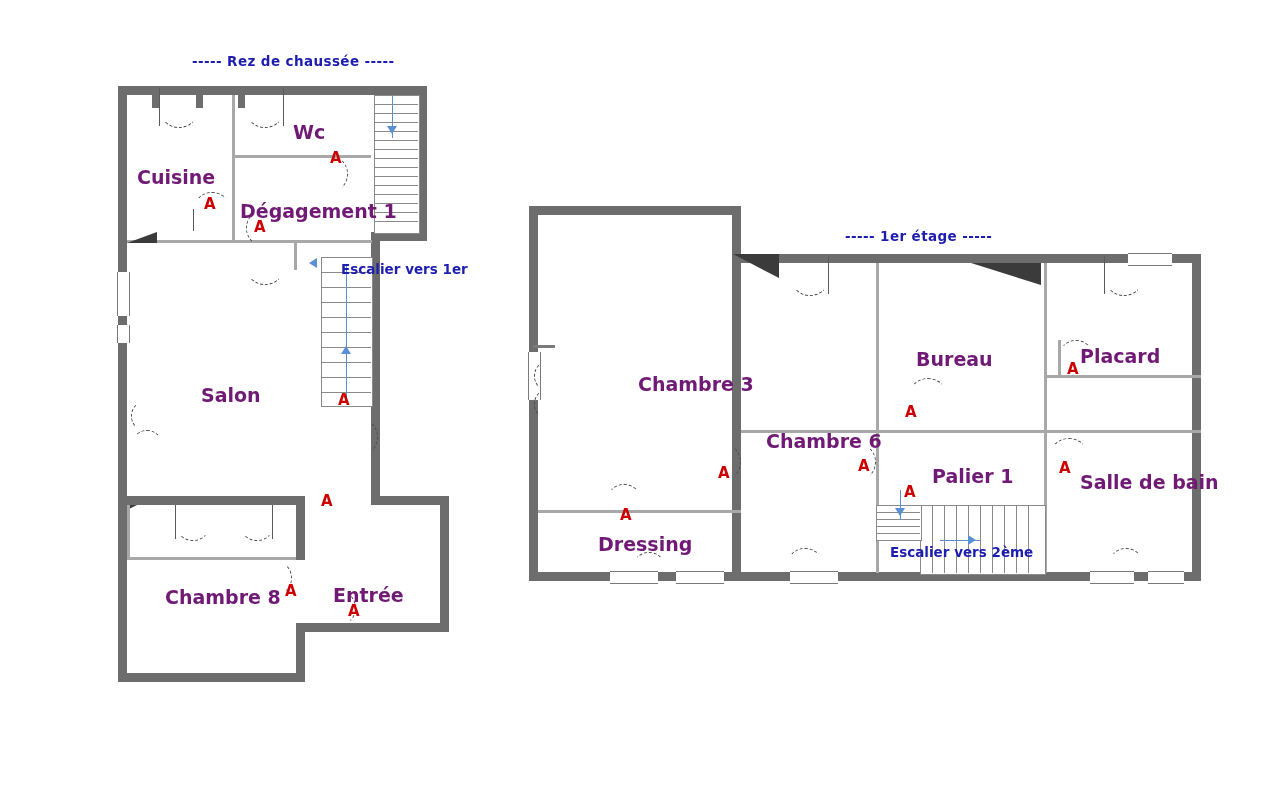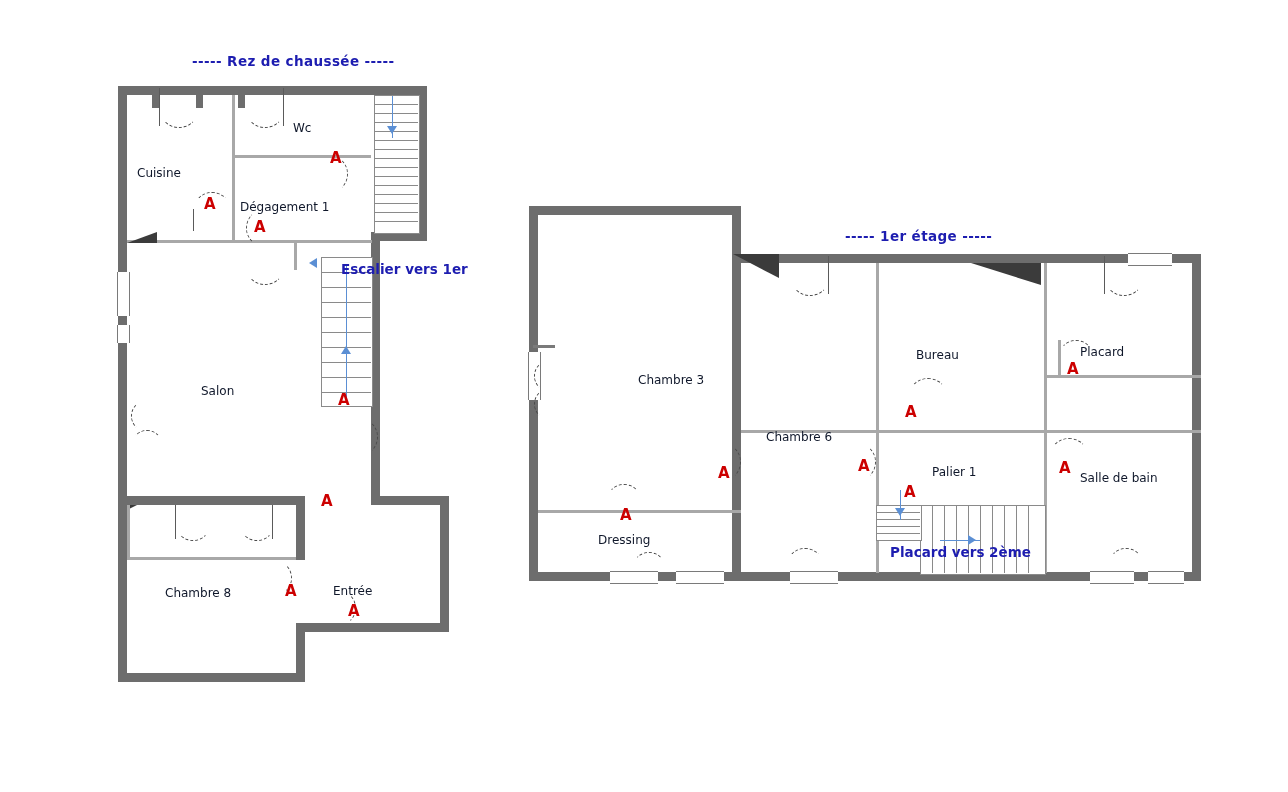--- a/index.html
+++ b/index.html
@@ -37,23 +37,23 @@
     background: #a8a8a8;
   }
   .dark-corner {
     position: absolute;
     background: #3b3b3b;
   }
 
   
   .room-label {
     position: absolute;
-    color: #0f172a;
-    font-weight: normal;
-    font-size: 12px;
+    color: #701a75;
+    font-weight: bold;
+    font-size: 19px;
     white-space: nowrap;
     font-family: "DejaVu Sans", "Liberation Sans", sans-serif;
   }
   .floor-title {
     position: absolute;
     color: #1d1db0;
     font-weight: bold;
     font-size: 13.5px;
     white-space: nowrap;
     letter-spacing: 0.4px;
@@ -322,21 +322,21 @@
     <div class="stair-step" style="left:876px; top:512px; width:44px;"></div>
     <div class="stair-step" style="left:876px; top:519px; width:44px;"></div>
     <div class="stair-step" style="left:876px; top:526px; width:44px;"></div>
     <div class="stair-step" style="left:876px; top:533px; width:44px;"></div>
     <div class="stair-line" style="left:900px; top:490px; height:30px;"></div>
     <div class="arrow-down" style="left:895px; top:508px;"></div>
 
     <div class="stair-line-h" style="left:940px; top:540px; width:40px;"></div>
     <div class="arrow-right" style="left:968px; top:535px;"></div>
 
-    <div class="stair-label" style="left:890px; top:544px;">Placard vers 2ème</div>
+    <div class="stair-label" style="left:890px; top:544px;">Escalier vers 2ème</div>
 
     <div class="door-arc" style="left:790px; top:256px; width:38px; height:38px; border-top-color:transparent; border-left-color:transparent; border-right-color:transparent;"></div>
     <div class="door-leaf" style="left:828px; top:256px; width:1px; height:38px;"></div>
     <div class="door-arc" style="left:1104px; top:256px; width:38px; height:38px; border-top-color:transparent; border-left-color:transparent; border-right-color:transparent;"></div>
     <div class="door-leaf" style="left:1104px; top:256px; width:1px; height:38px;"></div>
     <div class="door-arc" style="left:534px; top:360px; width:30px; height:30px; border-top-color:transparent; border-right-color:transparent; border-bottom-color:transparent;"></div>
     <div class="door-arc" style="left:534px; top:388px; width:30px; height:30px; border-top-color:transparent; border-right-color:transparent; border-bottom-color:transparent;"></div>
     <div class="door-arc" style="left:703px; top:443px; width:36px; height:36px; border-top-color:transparent; border-left-color:transparent; border-bottom-color:transparent;"></div>
     <div class="door-arc" style="left:606px; top:484px; width:34px; height:34px; border-bottom-color:transparent; border-left-color:transparent; border-right-color:transparent;"></div>
     <div class="door-arc" style="left:838px; top:443px; width:36px; height:36px; border-top-color:transparent; border-left-color:transparent; border-bottom-color:transparent;"></div>

